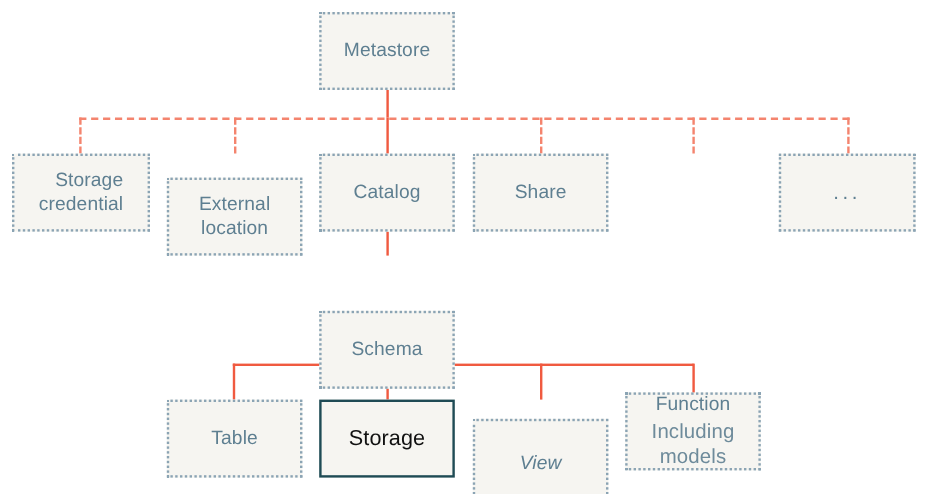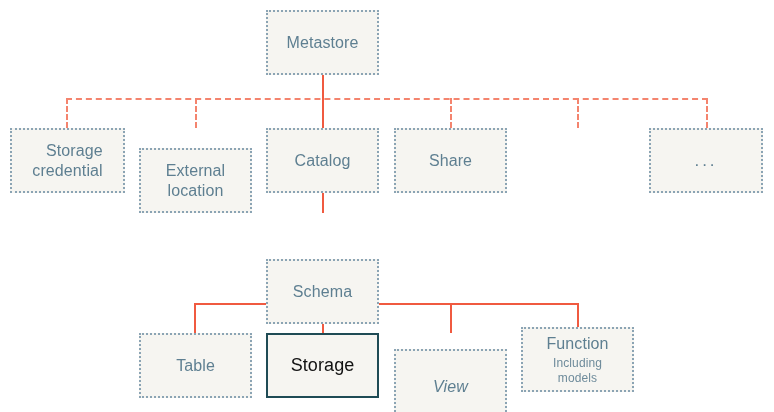--- a/index.html
+++ b/index.html
@@ -34,21 +34,21 @@
     font-size: 16px;
     line-height: 1.25;
     letter-spacing: 0.1px;
   }
   .node .label {
     display: block;
     white-space: pre-line;
   }
   .node .sublabel {
     display: block;
-    font-size: 12px;
+    font-size: 17px;
     line-height: 1.2;
     margin-top: 2px;
     color: #6e8b9b;
     white-space: pre-line;
   }
 
   
   .node.highlight {
     border: 2px solid #1f4b55;
     color: #111111;

